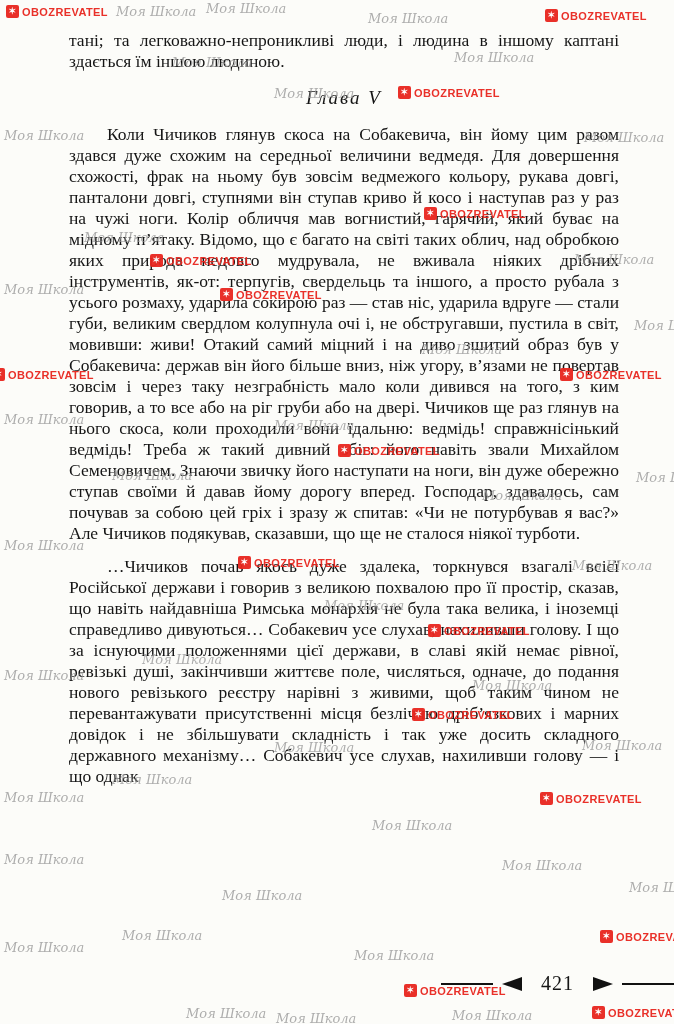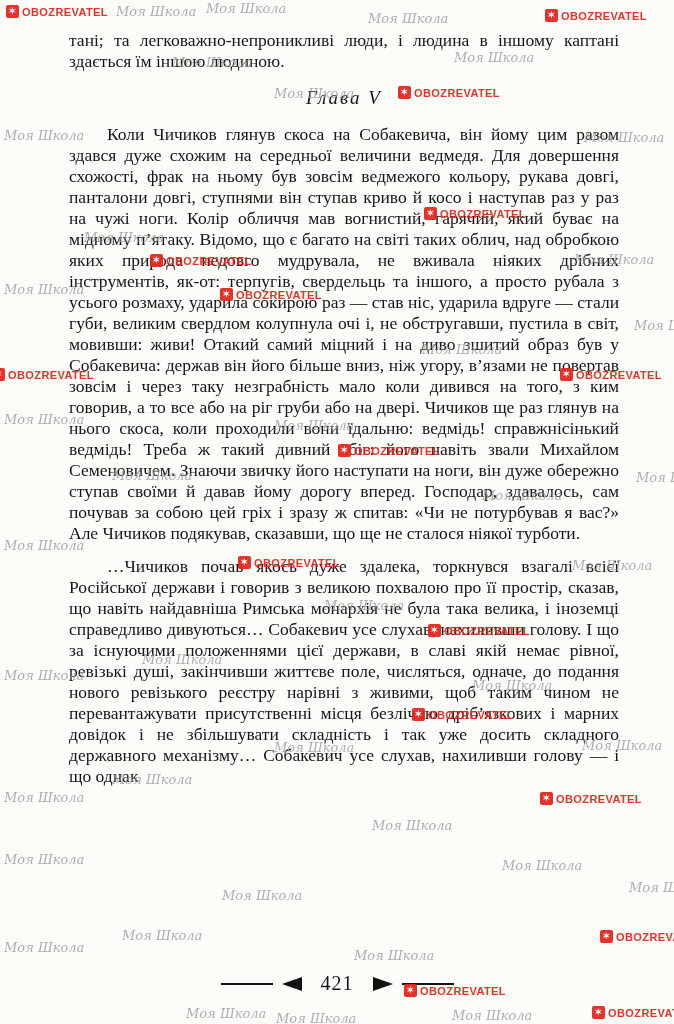--- a/index.html
+++ b/index.html
@@ -29,21 +29,21 @@
     font-style: italic;
     font-size: 19px;
     letter-spacing: 2px;
     margin: 15px 0 16px 0;
   }
   .footer {
     position: absolute;
     left: 0; right: 0; top: 972px;
     display: flex;
     align-items: center;
-    justify-content: center;
+    justify-content: flex-end;
     gap: 9px;
   }
   .rule { width: 52px; height: 2px; background: #111; }
   .tri { width: 0; height: 0; display: inline-block; }
   .tri-left  { border-top: 7px solid transparent; border-bottom: 7px solid transparent; border-right: 20px solid #111; }
   .tri-right { border-top: 7px solid transparent; border-bottom: 7px solid transparent; border-left: 20px solid #111; }
   .pagenum { font-size: 20px; padding: 0 10px; letter-spacing: 1px; }
   .wm-layer { position: absolute; inset: 0; pointer-events: none; }
   .wm { position: absolute; white-space: nowrap; user-select: none; }
   .wm-ms {

